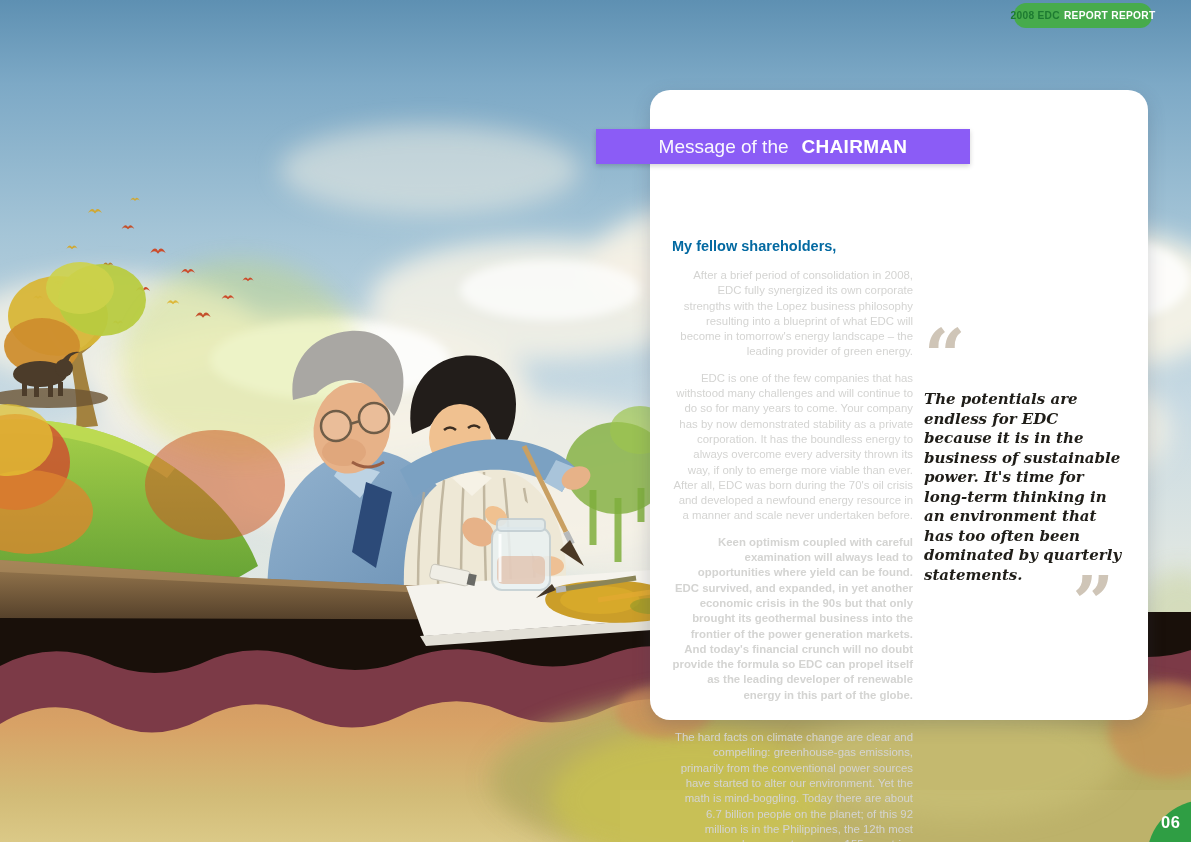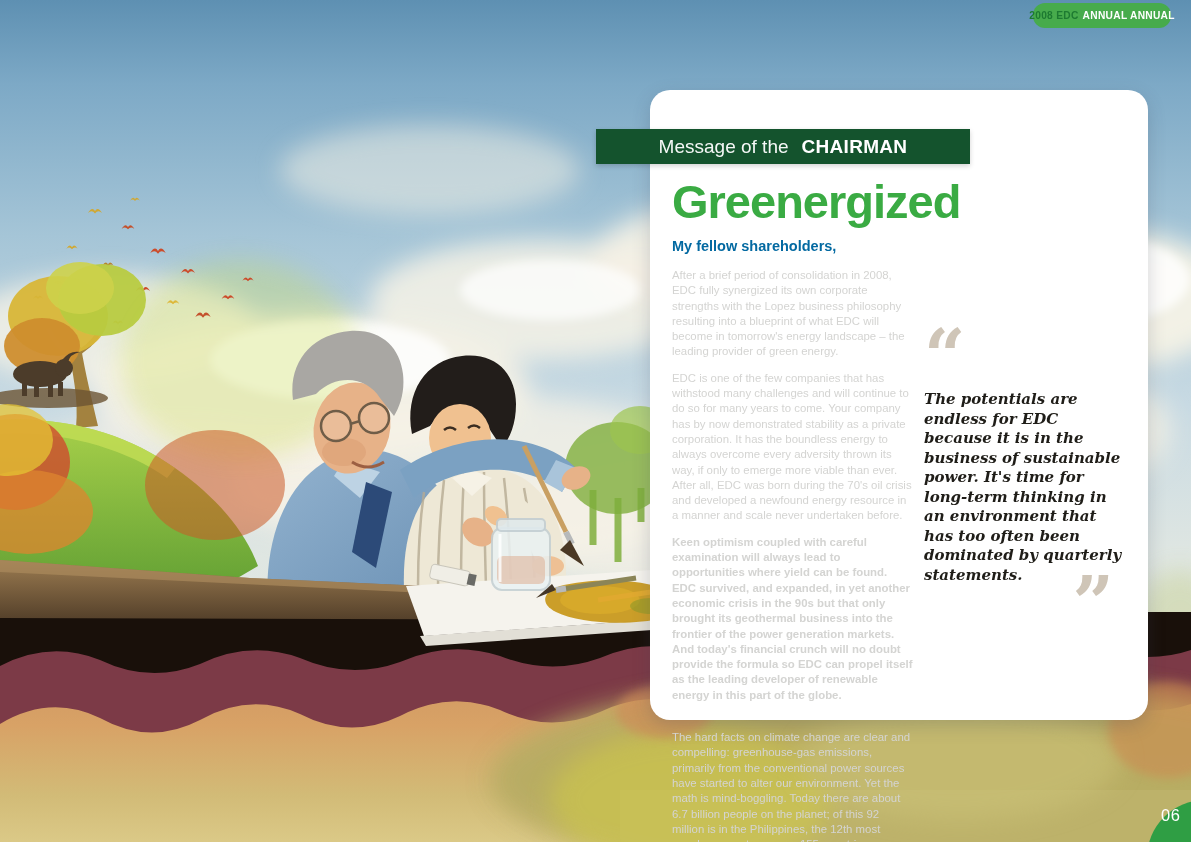--- a/index.html
+++ b/index.html
@@ -7,56 +7,56 @@
     position:relative;width:1191px;height:842px;overflow:hidden;
     font-family:"Liberation Sans",sans-serif;background:#cfe0e8;
   }
   .bg{position:absolute;left:0;top:0;width:1191px;height:842px;display:block;}
 
   
   .banner{
     position:absolute;left:1014px;top:3px;width:138px;height:25px;
     background:#47ab4c;border-radius:12px;
     display:flex;align-items:center;justify-content:center;gap:4px;
-    font-size:10.2px;letter-spacing:.3px;white-space:nowrap;margin-left:19px;
+    font-size:10.2px;letter-spacing:.3px;white-space:nowrap;
   }
   .banner .yr{color:#1d7a31;font-weight:700;}
   .banner .tt{color:#ffffff;font-weight:800;}
 
   
   .card{
     position:absolute;left:650px;top:90px;width:498px;height:630px;
     background:#ffffff;border-radius:20px;
     box-shadow:0 6px 18px rgba(60,70,90,.22);
   }
 
   
   .header-bar{
     position:absolute;left:596px;top:129px;width:374px;height:35px;
-    background:#14532d;color:#ffffff;
+    background:#8b5cf6;color:#ffffff;
     display:flex;align-items:center;justify-content:center;gap:13px;
     font-size:19px;box-shadow:0 2px 5px rgba(0,0,0,.18);
   }
   .header-bar .pre{font-weight:400;opacity:.96;}
   .header-bar .emp{font-weight:700;letter-spacing:.3px;}
 
   .title{
     position:absolute;left:672px;top:176px;margin:0;
     font-size:47px;line-height:52px;font-weight:700;letter-spacing:-1px;
     color:#3aab43;
   }
   .salutation{
     position:absolute;left:672px;top:238px;margin:0;
     font-size:14.5px;font-weight:700;color:#0369a1;
   }
   .body-col{
     position:absolute;left:672px;top:268px;width:241px;
     color:#d4d4d2;font-size:11.4px;line-height:15.3px;
   }
-  .body-col p{margin:0 0 11px 0;}
+  .body-col p{margin:0 0 11px 0;text-align:right;}
   .body-col p:nth-child(3){margin-bottom:27px;font-weight:bold;}
 
   
   .pullquote{position:absolute;left:924px;top:336px;width:206px;}
   .q-mark{
     font-family:"DejaVu Serif",serif;font-weight:700;
     font-size:72px;line-height:40px;color:#cfc5b7;height:44px;overflow:visible;
   }
   .q-open{text-align:left;}
   .q-close{text-align:right;padding-right:16px;margin-top:-2px;height:50px;}
@@ -65,22 +65,22 @@
     font-family:"DejaVu Serif",serif;font-style:italic;font-weight:700;
     font-size:15px;line-height:19.5px;color:#1f1d18;
   }
 
   
   .page-num{
     position:absolute;left:1147px;top:800px;width:116px;height:116px;
     border-radius:50%;background:#2f9e44;
   }
   .page-num span{
-    position:absolute;left:14px;top:6px;
-    color:#ffffff;font-weight:400;font-size:16.5px;letter-spacing:.5px;
+    position:absolute;left:14px;top:13px;
+    color:#ffffff;font-weight:700;font-size:16.5px;letter-spacing:.5px;
   }
 </style>
 </head>
 <body>
 
 <div class="page">
 
   <svg class="bg" viewBox="0 0 1191 842" aria-hidden="true">
     <defs>
       <linearGradient id="sky" x1="0" y1="0" x2="0" y2="1">
@@ -282,31 +282,30 @@
     <ellipse cx="920" cy="780" rx="430" ry="105" fill="#b7ac63" opacity=".95" filter="url(#soft)"></ellipse>
     <rect x="620" y="790" width="571" height="52" fill="#bdb26a"></rect>
     <ellipse cx="690" cy="800" rx="140" ry="70" fill="#d6d23f" opacity=".45" filter="url(#soft)"></ellipse>
     <ellipse cx="960" cy="760" rx="160" ry="60" fill="#cfc67c" opacity=".5" filter="url(#soft)"></ellipse>
     <ellipse cx="664" cy="712" rx="48" ry="26" fill="#cf8a58" opacity=".65" filter="url(#soft2)"></ellipse>
     <ellipse cx="1168" cy="730" rx="60" ry="48" fill="#cd8850" opacity=".55" filter="url(#soft2)"></ellipse>
   </svg>
 
   <div class="banner">
     <span class="yr">2008 EDC</span>
-    <span class="tt">ANNUAL ANNUAL</span>
+    <span class="tt">REPORT REPORT</span>
   </div>
 
   <div class="card"></div>
 
   <div class="header-bar">
     <span class="pre">Message of the</span>
     <span class="emp">CHAIRMAN</span>
   </div>
 
-  <h1 class="title">Greenergized</h1>
 
   <p class="salutation">My fellow shareholders,</p>
 
   <div class="body-col">
     <p>After a brief period of consolidation in 2008, EDC fully synergized its own corporate strengths with the Lopez business philosophy resulting into a blueprint of what EDC will become in tomorrow's energy landscape – the leading provider of green energy.</p>
     <p>EDC is one of the few companies that has withstood many challenges and will continue to do so for many years to come. Your company has by now demonstrated stability as a private corporation. It has the boundless energy to always overcome every adversity thrown its way, if only to emerge more viable than ever. After all, EDC was born during the 70's oil crisis and developed a newfound energy resource in a manner and scale never undertaken before.</p>
     <p>Keen optimism coupled with careful examination will always lead to opportunities where yield can be found. EDC survived, and expanded, in yet another economic crisis in the 90s but that only brought its geothermal business into the frontier of the power generation markets. And today's financial crunch will no doubt provide the formula so EDC can propel itself as the leading developer of renewable energy in this part of the globe.</p>
     <p>The hard facts on climate change are clear and compelling: greenhouse-gas emissions, primarily from the conventional power sources have started to alter our environment. Yet the math is mind-boggling. Today there are about 6.7 billion people on the planet; of this 92 million is in the Philippines, the 12th most populous country among 155 countries according to the United</p>
   </div>
 

